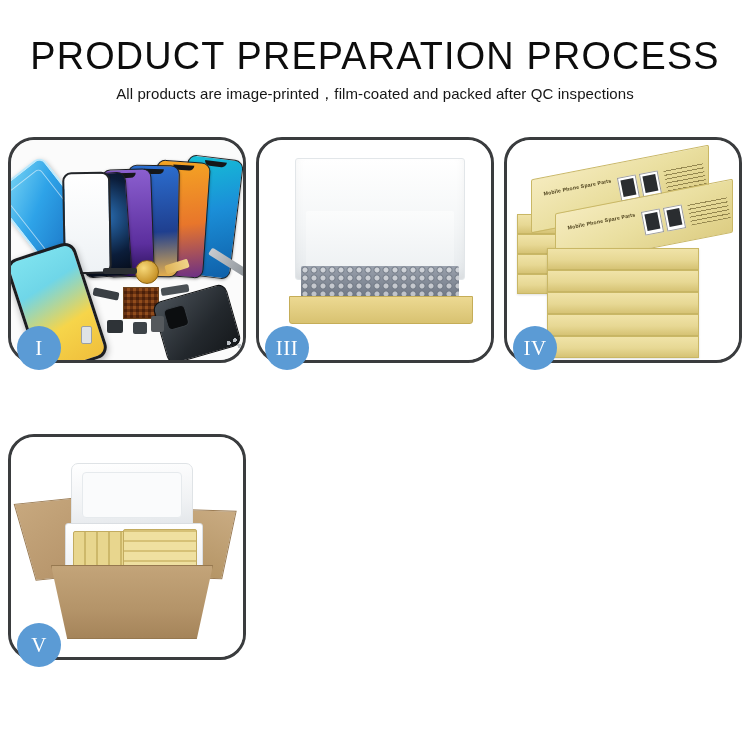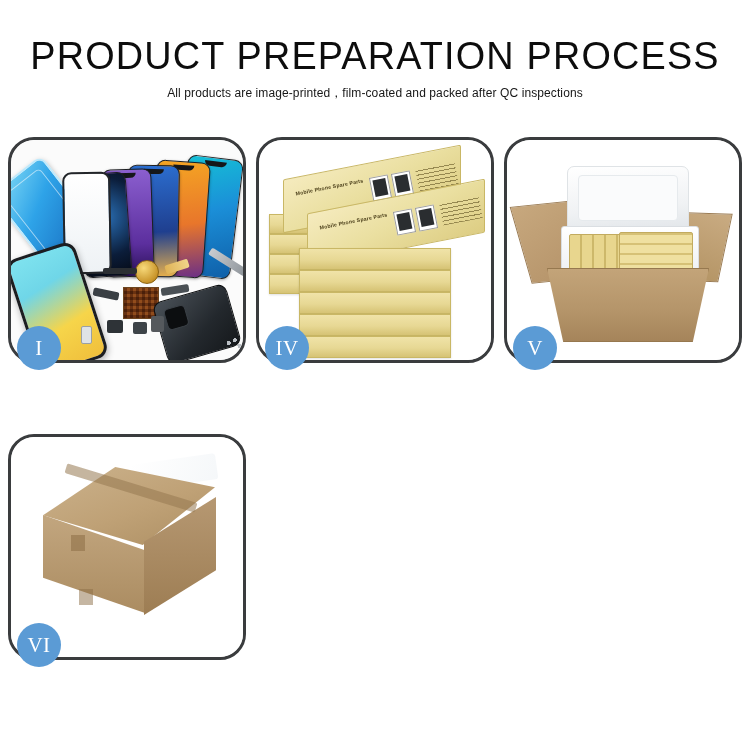--- a/index.html
+++ b/index.html
@@ -28,21 +28,21 @@
     white-space: nowrap;
     transform: scaleX(0.97);
   }
 
   .page-subtitle {
     position: absolute;
     top: 85px;
     left: 0;
     width: 750px;
     text-align: center;
-    font-size: 12px;
+    font-size: 15px;
     font-weight: 400;
     letter-spacing: 0.1px;
     color: #161616;
     white-space: nowrap;
   }
 
   .grid {
     position: absolute;
     top: 137px;
     left: 8px;
@@ -370,20 +370,31 @@
         <div class="part flex6"></div>
         <div class="part flex7"></div>
         <div class="part flex8"></div>
         <div class="screws"></div>
       </div>
     </div>
     <div class="badge">I</div>
   </div>
 
 
+  <div class="panel">
+    <div class="panel-inner">
+      <div class="sc3">
+        <div class="box3-tray"></div>
+        <div class="box3-lid"></div>
+        <div class="box3-foam"></div>
+        <div class="box3-front"></div>
+      </div>
+    </div>
+    <div class="badge">III</div>
+  </div>
 
   <div class="panel">
     <div class="panel-inner">
       <div class="sc4">
         <div class="stackbox stackback" style="top:74px;"></div>
         <div class="stackbox stackback" style="top:94px;"></div>
         <div class="stackbox stackback" style="top:114px;"></div>
         <div class="stackbox stackback" style="top:134px;"></div>
 
         <div class="lidtop"></div>
@@ -416,28 +427,14 @@
         <div class="foamLid"></div>
         <div class="foamTray"></div>
         <div class="yellowBars"></div>
         <div class="yellowBars2"></div>
         <div class="cartonBody"></div>
       </div>
     </div>
     <div class="badge">V</div>
   </div>
 
-  <div class="panel">
-    <div class="panel-inner">
-      <div class="sc6">
-        <div class="c6wrap"></div>
-        <div class="c6top"></div>
-        <div class="c6left"></div>
-        <div class="c6right"></div>
-        <div class="c6seam"></div>
-        <div class="c6tab1"></div>
-        <div class="c6tab2"></div>
-      </div>
-    </div>
-    <div class="badge">VI</div>
-  </div>
 
 </div>
 
 </body></html>

